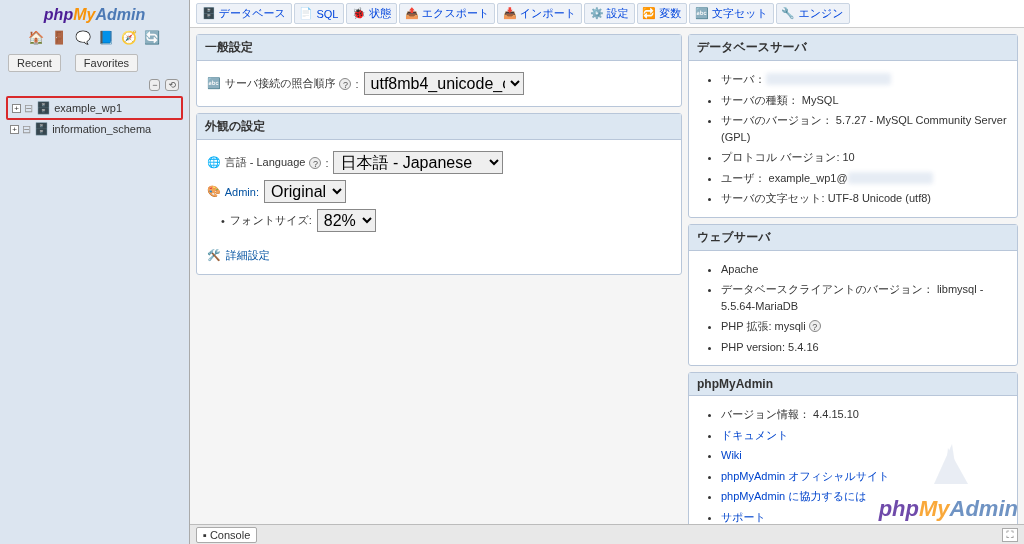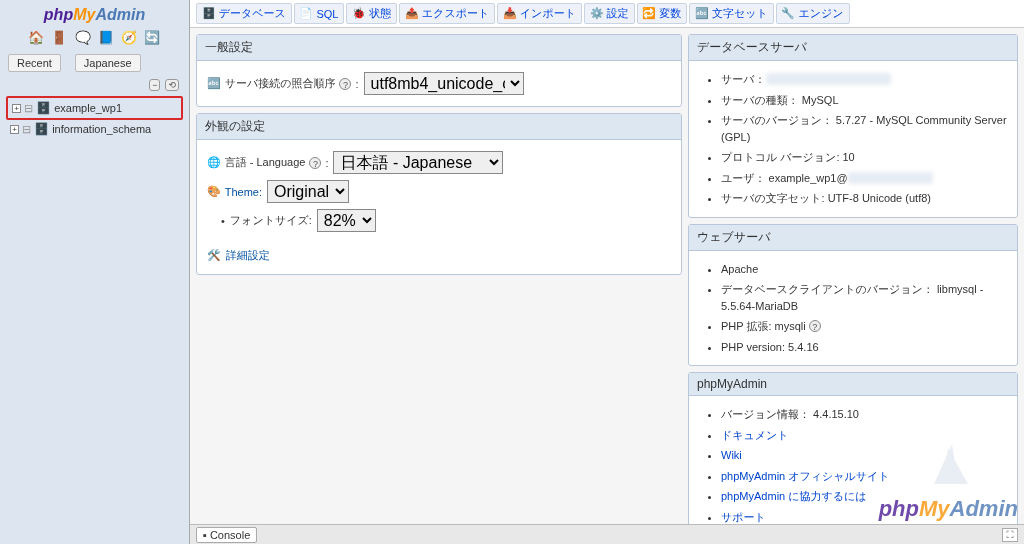--- a/index.html
+++ b/index.html
@@ -37,21 +37,21 @@
 .topmenu{background:#fff;padding:3px 6px;border-bottom:1px solid #ccc;display:flex;flex-wrap:wrap;gap:2px}
 .topmenu .tab{border:1px solid #c9d4e2;background:#eef2f8;padding:2px 5px;border-radius:2px;cursor:pointer;display:inline-flex;align-items:center;gap:3px}
 .topmenu .tab a{color:#04d}
 .topmenu .ti{font-size:11px}
 
 .cols{display:flex;padding:6px;gap:6px;height:calc(100% - 58px)}
 .col-l{flex:1;min-width:0}
 .col-r{width:330px}
 
 .panel{border:1px solid #b8c6d9;border-radius:3px;margin-bottom:6px;background:#fff}
-.panel h3{background:#dce7f2;padding:4px 8px;font-size:12px;font-weight:normal;border-bottom:1px solid #b8c6d9}
+.panel h3{background:#dce7f2;padding:4px 8px;font-size:12px;font-weight:bold;border-bottom:1px solid #b8c6d9}
 .panel .body{padding:8px 10px}
 .row{display:flex;align-items:center;gap:5px;padding:3px 0}
 .row .lbl{display:inline-flex;align-items:center;gap:4px}
 .help{display:inline-block;width:12px;height:12px;border:1px solid #888;border-radius:50%;font-size:9px;line-height:12px;text-align:center;color:#555;background:#eee}
 select{font-size:16px;border:1px solid #888;background:#efefef;padding:1px 2px}
 ul.info{list-style:disc;padding-left:22px}
 ul.info li{padding:2px 0;line-height:1.5}
 .links li a{color:#04c}
 
 .pma-stamp{position:absolute;right:6px;bottom:22px;opacity:.8;font-family:Verdana,sans-serif;font-weight:bold;font-size:22px;font-style:italic;pointer-events:none}
@@ -73,21 +73,21 @@
   <div class="toolbar-icons">
     <span>🏠</span>
     <span>🚪</span>
     <span>🗨️</span>
     <span>📘</span>
     <span>🧭</span>
     <span>🔄</span>
   </div>
   <div class="nav-tabs">
     <div class="nav-tab">Recent</div>
-    <div class="nav-tab">Japanese</div>
+    <div class="nav-tab">Favorites</div>
   </div>
   <div class="tree-ctrl">
     <span>−</span>
     <span>⟲</span>
   </div>
   <div class="db-tree">
     <div class="db-item hl">
       <span class="plus">+</span>
       <span style="color:#999">⊟</span>
       <span class="db-ico">🗄️</span>
@@ -170,21 +170,21 @@
               <span>言語 - Language</span>
               <span class="help">?</span>:
             </span>
             <select style="width:170px">
               <option>日本語 - Japanese</option>
             </select>
           </div>
           <div class="row">
             <span class="lbl">
               <span>🎨</span>
-              <a href="#">Theme:</a>
+              <a href="#">Admin:</a>
             </span>
             <select>
               <option>Original</option>
             </select>
           </div>
           <div class="row" style="padding-left:14px">
             <span>•</span>
             <span>フォントサイズ:</span>
             <select>
               <option>82%</option>

